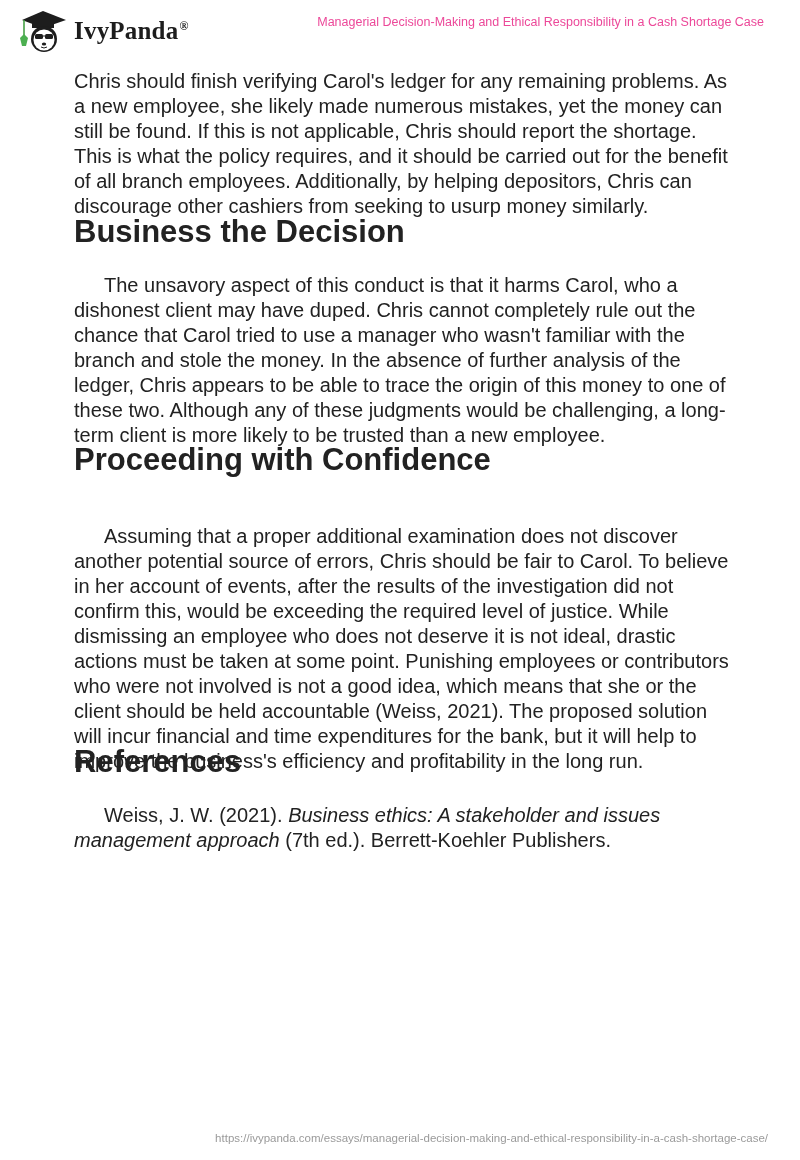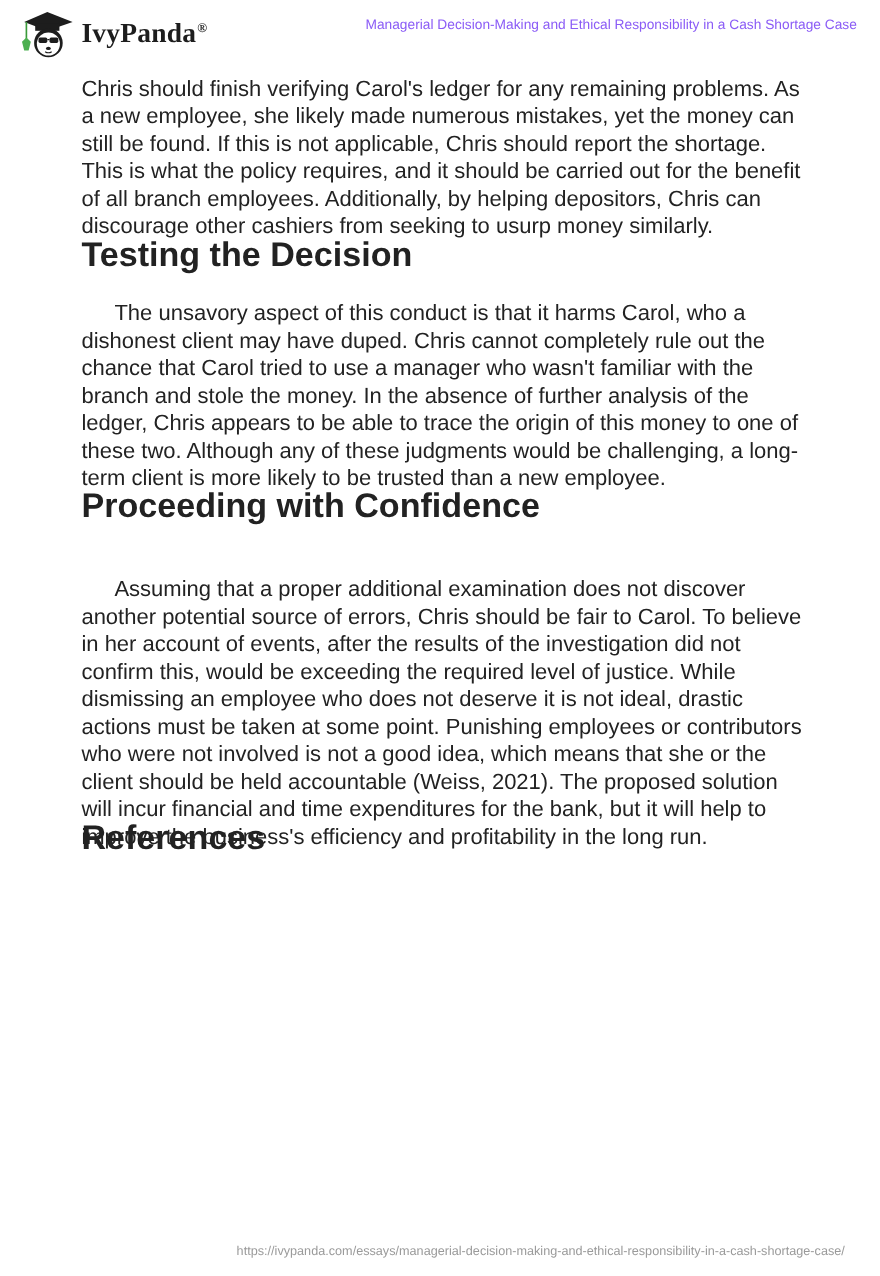--- a/index.html
+++ b/index.html
@@ -3,21 +3,21 @@
 <meta charset="utf-8">
 <style>
   html, body { margin: 0; padding: 0; background: #ffffff; }
   body { width: 800px; height: 1160px; position: relative; overflow: hidden;
          font-family: "Liberation Sans", sans-serif; color: #222222; }
   .header { position: absolute; left: 0; top: 0; width: 800px; height: 60px; text-align: right; }
   .logo { position: absolute; left: 16px; top: 8px; display: flex; align-items: center; }
   .logo-mark { width: 54px; height: 46px; position: relative; }
   .logo-text { font-family: "Liberation Serif", serif; font-weight: bold; font-size: 25px; color: #1d1d1d; margin-left: 4px; letter-spacing: 0.2px; }
   .logo-reg { font-size: 12px; vertical-align: super; margin-left: 1px; }
-  .doc-title { position: absolute; right: 21px; top: 15px; font-size: 12.5px; color: #8b5cf6; }
+  .doc-title { position: absolute; right: 36px; top: 15px; font-size: 12.5px; color: #ec4899; }
   p { margin: 0; font-size: 20px; line-height: 25px; color: #222222; }
   p.indent { text-indent: 30px; }
   h2 { margin: 0; font-size: 31px; font-weight: bold; color: #222222; line-height: 40px; }
   .sec1 { position: absolute; top: 69px; left: 74px; width: 660px; }
   .h-testing { position: absolute; top: 212px; left: 74px; }
   .sec2 { position: absolute; top: 273px; left: 74px; width: 660px; }
   .h-proceed { position: absolute; top: 440px; left: 74px; text-align: right; }
   .sec3 { position: absolute; top: 524px; left: 74px; width: 660px; }
   .h-refs { position: absolute; top: 742px; left: 74px; text-align: center; }
   .refs { position: absolute; top: 803px; left: 74px; width: 660px; }
@@ -51,27 +51,28 @@
     </div>
     <span class="logo-text"><span>IvyPanda</span><span class="logo-reg">®</span></span>
   </div>
   <div class="doc-title">Managerial Decision-Making and Ethical Responsibility in a Cash Shortage Case</div>
 </div>
 
 <div class="sec1">
   <p>Chris should finish verifying Carol's ledger for any remaining problems. As a new employee, she likely made numerous mistakes, yet the money can still be found. If this is not applicable, Chris should report the shortage. This is what the policy requires, and it should be carried out for the benefit of all branch employees. Additionally, by helping depositors, Chris can discourage other cashiers from seeking to usurp money similarly.</p>
 </div>
 
-<h2 class="h-testing">Testing the Decision</h2>
+<h2 class="h-testing">Business the Decision</h2>
 <div class="sec2">
   <p class="indent">The unsavory aspect of this conduct is that it harms Carol, who a dishonest client may have duped. Chris cannot completely rule out the chance that Carol tried to use a manager who wasn't familiar with the branch and stole the money. In the absence of further analysis of the ledger, Chris appears to be able to trace the origin of this money to one of these two. Although any of these judgments would be challenging, a long-term client is more likely to be trusted than a new employee.</p>
 </div>
 
 <h2 class="h-proceed">Proceeding with Confidence</h2>
 <div class="sec3">
   <p class="indent">Assuming that a proper additional examination does not discover another potential source of errors, Chris should be fair to Carol. To believe in her account of events, after the results of the investigation did not confirm this, would be exceeding the required level of justice. While dismissing an employee who does not deserve it is not ideal, drastic actions must be taken at some point. Punishing employees or contributors who were not involved is not a good idea, which means that she or the client should be held accountable (Weiss, 2021). The proposed solution will incur financial and time expenditures for the bank, but it will help to improve the business's efficiency and profitability in the long run.</p>
 </div>
 
 <h2 class="h-refs">References</h2>
 <div class="refs">
+  <p class="indent ref"><span>Weiss, J. W. (2021). </span><em>Business ethics: A stakeholder and issues management approach</em><span> (7th ed.). Berrett-Koehler Publishers.</span></p>
 </div>
 
 <div class="footer-url">https://ivypanda.com/essays/managerial-decision-making-and-ethical-responsibility-in-a-cash-shortage-case/</div>
 
 </body></html>

